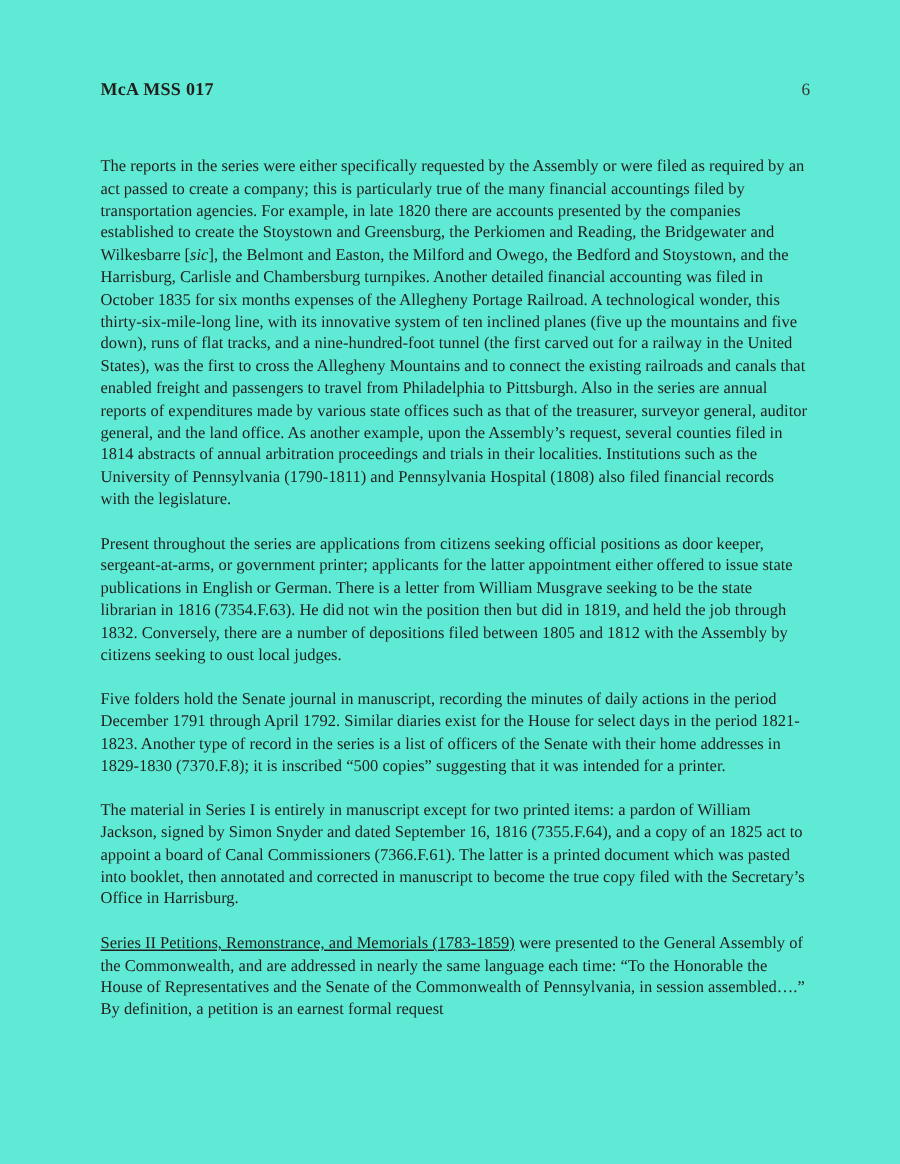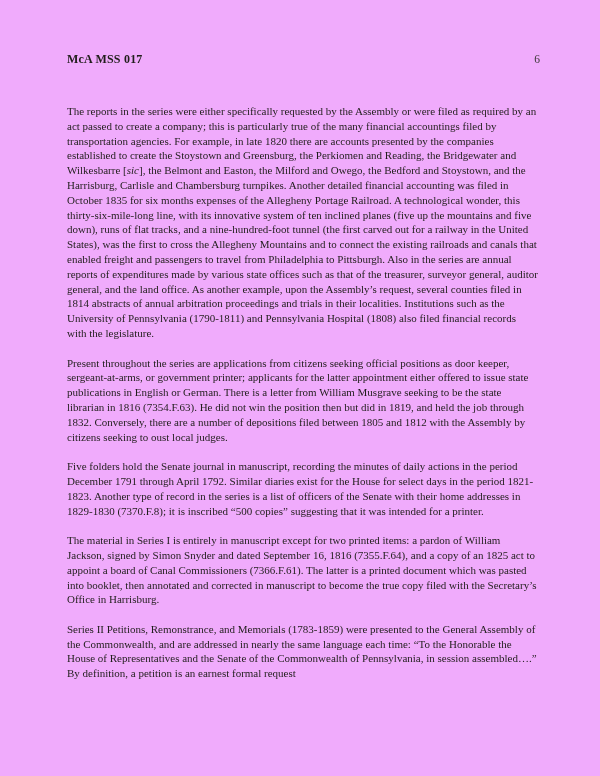--- a/index.html
+++ b/index.html
@@ -4,21 +4,21 @@
 <style>
   html, body {
     margin: 0;
     padding: 0;
     background: #ffffff;
   }
   .page {
     position: relative;
     width: 600px;
     height: 776px;
-    background: #f0abfc;
+    background: #5eead4;
     color: #211e1c;
     font-family: "Liberation Serif", "DejaVu Serif", serif;
     overflow: hidden;
   }
   .page-header {
     position: absolute;
     top: 52px;
     left: 67px;
     right: 60px;
     display: flex;
@@ -43,21 +43,21 @@
     line-height: 14.8px;
     text-align: left;
   }
   .paragraph {
     margin: 0 0 14.8px 0;
   }
   .paragraph:last-child {
     margin-bottom: 0;
   }
   .italic { font-style: italic; margin-top: 16px; }
-  .underlined { }
+  .underlined { text-decoration: underline; }
 </style>
 </head>
 <body>
 
 <div class="page">
 
   <div class="page-header">
     <span class="collection-id">McA MSS 017</span>
     <span class="page-number">6</span>
   </div>

